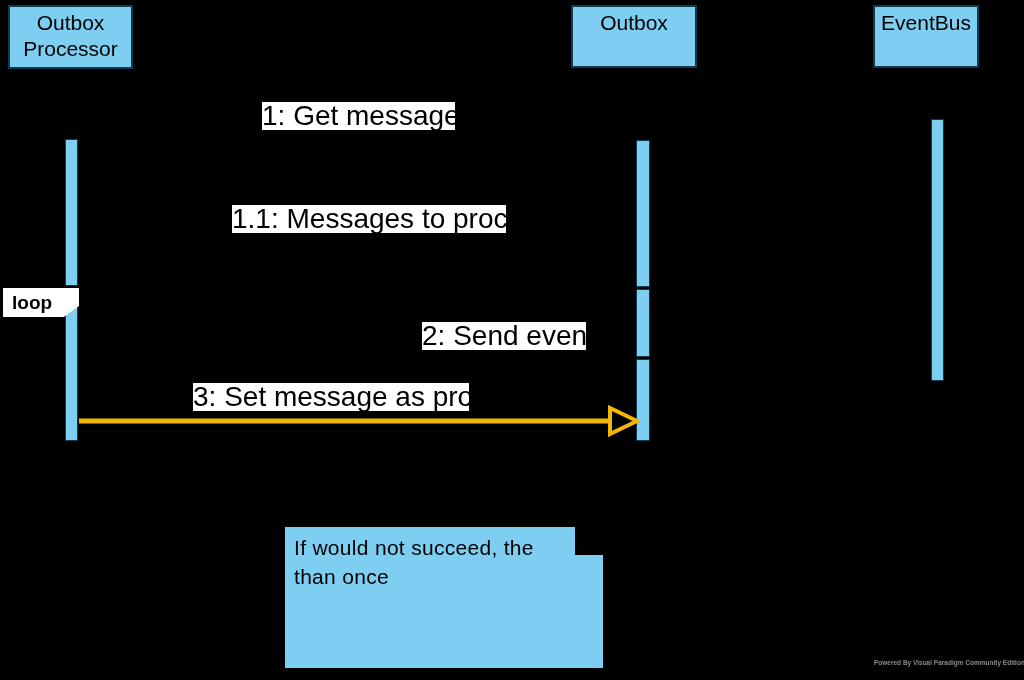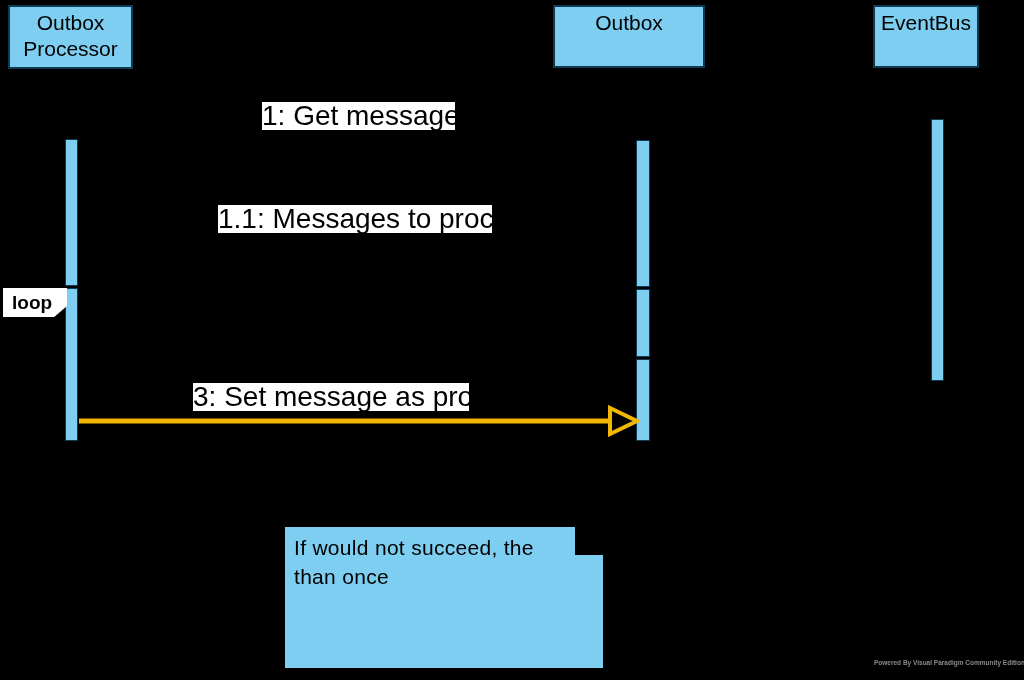--- a/index.html
+++ b/index.html
@@ -19,21 +19,21 @@
     position:absolute;box-sizing:border-box;
     background:var(--shape_fill,#7DCEF0);
     border:1px solid var(--shape_border,#0F3B52);
   }
   .msg{
     position:absolute;height:28px;line-height:28px;
     background:var(--label_bg,#fff);color:var(--text,#000);
     font-size:28px;text-align:center;white-space:nowrap;
   }
   .frag{
-    position:absolute;left:3px;top:288px;width:64px;height:29px;box-sizing:border-box;
+    position:absolute;left:3px;top:288px;width:76px;height:29px;box-sizing:border-box;
     background:var(--label_bg,#fff);color:var(--text,#000);
     clip-path:polygon(0 0,100% 0,100% 62%,80% 100%,0 100%);
     font-weight:bold;font-size:19px;line-height:29px;padding-left:9px;
   }
   .arrow3{position:absolute;left:79px;top:405px;}
   .arrow3 line{stroke:var(--highlight_arrow,#F2B705);stroke-width:5;}
   .arrow3 polygon{fill:none;stroke:var(--highlight_arrow,#F2B705);stroke-width:4;stroke-linejoin:miter;}
   .note{
     position:absolute;left:285px;top:527px;width:318px;height:141px;box-sizing:border-box;
     background:var(--shape_fill,#7DCEF0);color:var(--text,#000);
@@ -47,42 +47,43 @@
   }
 </style>
 </head>
 <body>
 
 <div class="canvas">
 
   <div class="participant" style="left:8px;top:5px;width:125px;height:64px;">
     <span>Outbox Processor</span>
   </div>
-  <div class="participant" style="left:553px;top:5px;width:152px;height:63px;">
+  <div class="participant" style="left:571px;top:5px;width:126px;height:63px;">
     <span>Outbox</span>
   </div>
   <div class="participant" style="left:873px;top:5px;width:106px;height:63px;">
     <span>EventBus</span>
   </div>
 
   <div class="activation" style="left:65px;top:139px;width:13px;height:147px;"></div>
   <div class="activation" style="left:65px;top:288px;width:13px;height:153px;"></div>
 
   <div class="activation" style="left:636px;top:140px;width:14px;height:147px;"></div>
   <div class="activation" style="left:636px;top:289px;width:14px;height:68px;"></div>
   <div class="activation" style="left:636px;top:359px;width:14px;height:82px;"></div>
 
   <div class="activation" style="left:931px;top:119px;width:13px;height:262px;"></div>
 
   <div class="frag">
     <span>loop</span>
   </div>
 
   <div class="msg" style="left:262px;top:102px;width:193px;">1: Get messages</div>
-  <div class="msg" style="left:218px;top:205px;width:274px;">1.1: Messages to process</div>
+  <div class="msg" style="left:232px;top:205px;width:274px;">1.1: Messages to process</div>
+  <div class="msg" style="left:422px;top:322px;width:164px;">2: Send event</div>
   <div class="msg" style="left:193px;top:383px;width:276px;">3: Set message as processed</div>
 
   <svg class="arrow3" width="560" height="32" viewBox="0 0 560 32">
     <line x1="0" y1="16" x2="531" y2="16"></line>
     <polygon points="531,3 558,16 531,29"></polygon>
   </svg>
 
   <div class="note">
     <div>If would not succeed, the</div>
     <div>than once</div>

